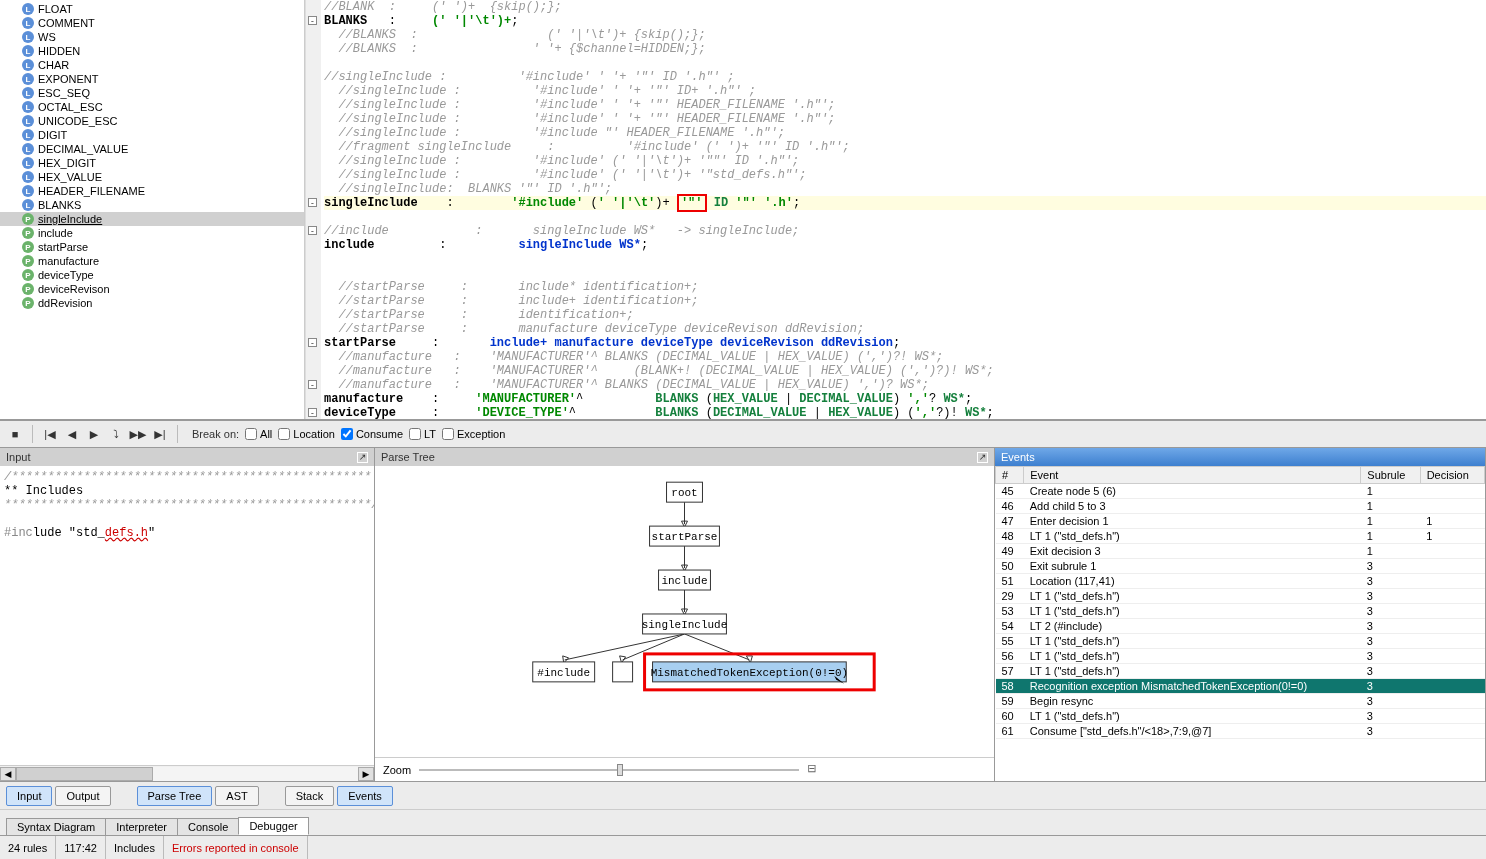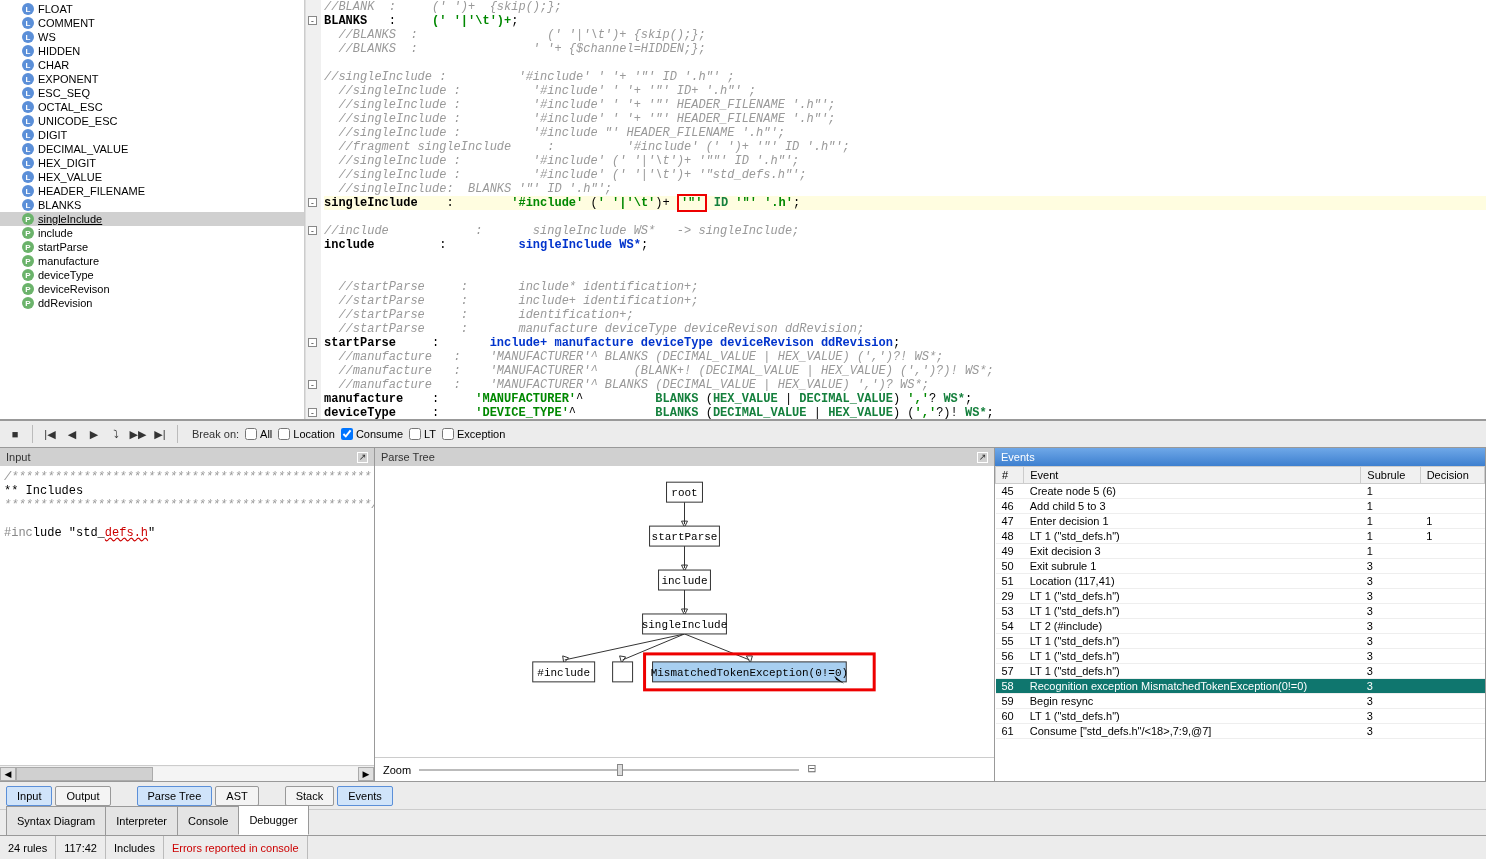--- a/index.html
+++ b/index.html
@@ -49,21 +49,21 @@
 .zoom-bar .tree-ico { width: 16px; height: 16px; color: #666; }
 .events-panel { flex: 1; }
 .events-table { width: 100%; border-collapse: collapse; font-size: 11px; }
 .events-table th { background: #f0f0f0; border: 1px solid #ccc; padding: 2px 6px; text-align: left; font-weight: normal; position: sticky; top: 0; }
 .events-table td { border-bottom: 1px solid #eee; padding: 1px 6px; }
 .events-table tr.selected td { background: #0f766e; color: #fff; }
 .bottom-tabs { height: 28px; background: #ececec; border-top: 1px solid #999; display: flex; align-items: center; padding: 0 6px; gap: 3px; }
 .btab { padding: 3px 10px; background: #f4f4f4; border: 1px solid #999; cursor: pointer; font-size: 11px; border-radius: 2px; }
 .btab.active { background: #d0e4fa; border-color: #5b8fd8; }
 .secondary-tabs { height: 26px; background: #ececec; border-top: 1px solid #ccc; display: flex; align-items: flex-end; padding: 0 6px; gap: 0; }
-.stab { padding: 8px 10px; background: #e4e4e4; border: 1px solid #999; border-bottom: none; cursor: pointer; font-size: 11px; margin-right: -1px; }
+.stab { padding: 2px 10px; background: #e4e4e4; border: 1px solid #999; border-bottom: none; cursor: pointer; font-size: 11px; margin-right: -1px; }
 .stab.active { background: #fff; border-bottom: 1px solid #fff; position: relative; z-index: 1; }
 .status-bar { height: 24px; background: #ececec; border-top: 1px solid #999; display: flex; align-items: center; }
 .status-cell { padding: 0 8px; border-right: 1px solid #bbb; height: 100%; display: flex; align-items: center; }
 .status-cell.err { color: #c00; }
 .scroll-h { height: 16px; background: #f0f0f0; border-top: 1px solid #ccc; display: flex; align-items: center; }
 .scroll-h .arrow { width: 16px; height: 14px; background: #e0e0e0; border: 1px solid #aaa; font-size: 9px; text-align: center; line-height: 12px; cursor: pointer; }
 .scroll-h .track { flex: 1; height: 14px; background: #f4f4f4; position: relative; }
 .scroll-h .thumb { position: absolute; left: 0; width: 40%; height: 100%; background: #d0d0d0; border: 1px solid #aaa; }
 .pop-icon { width: 11px; height: 11px; border: 1px solid #fff; display: inline-block; font-size: 9px; text-align: center; line-height: 9px; cursor: pointer; }
 .tree-node { fill: #fff; stroke: #333; stroke-width: 1; }

